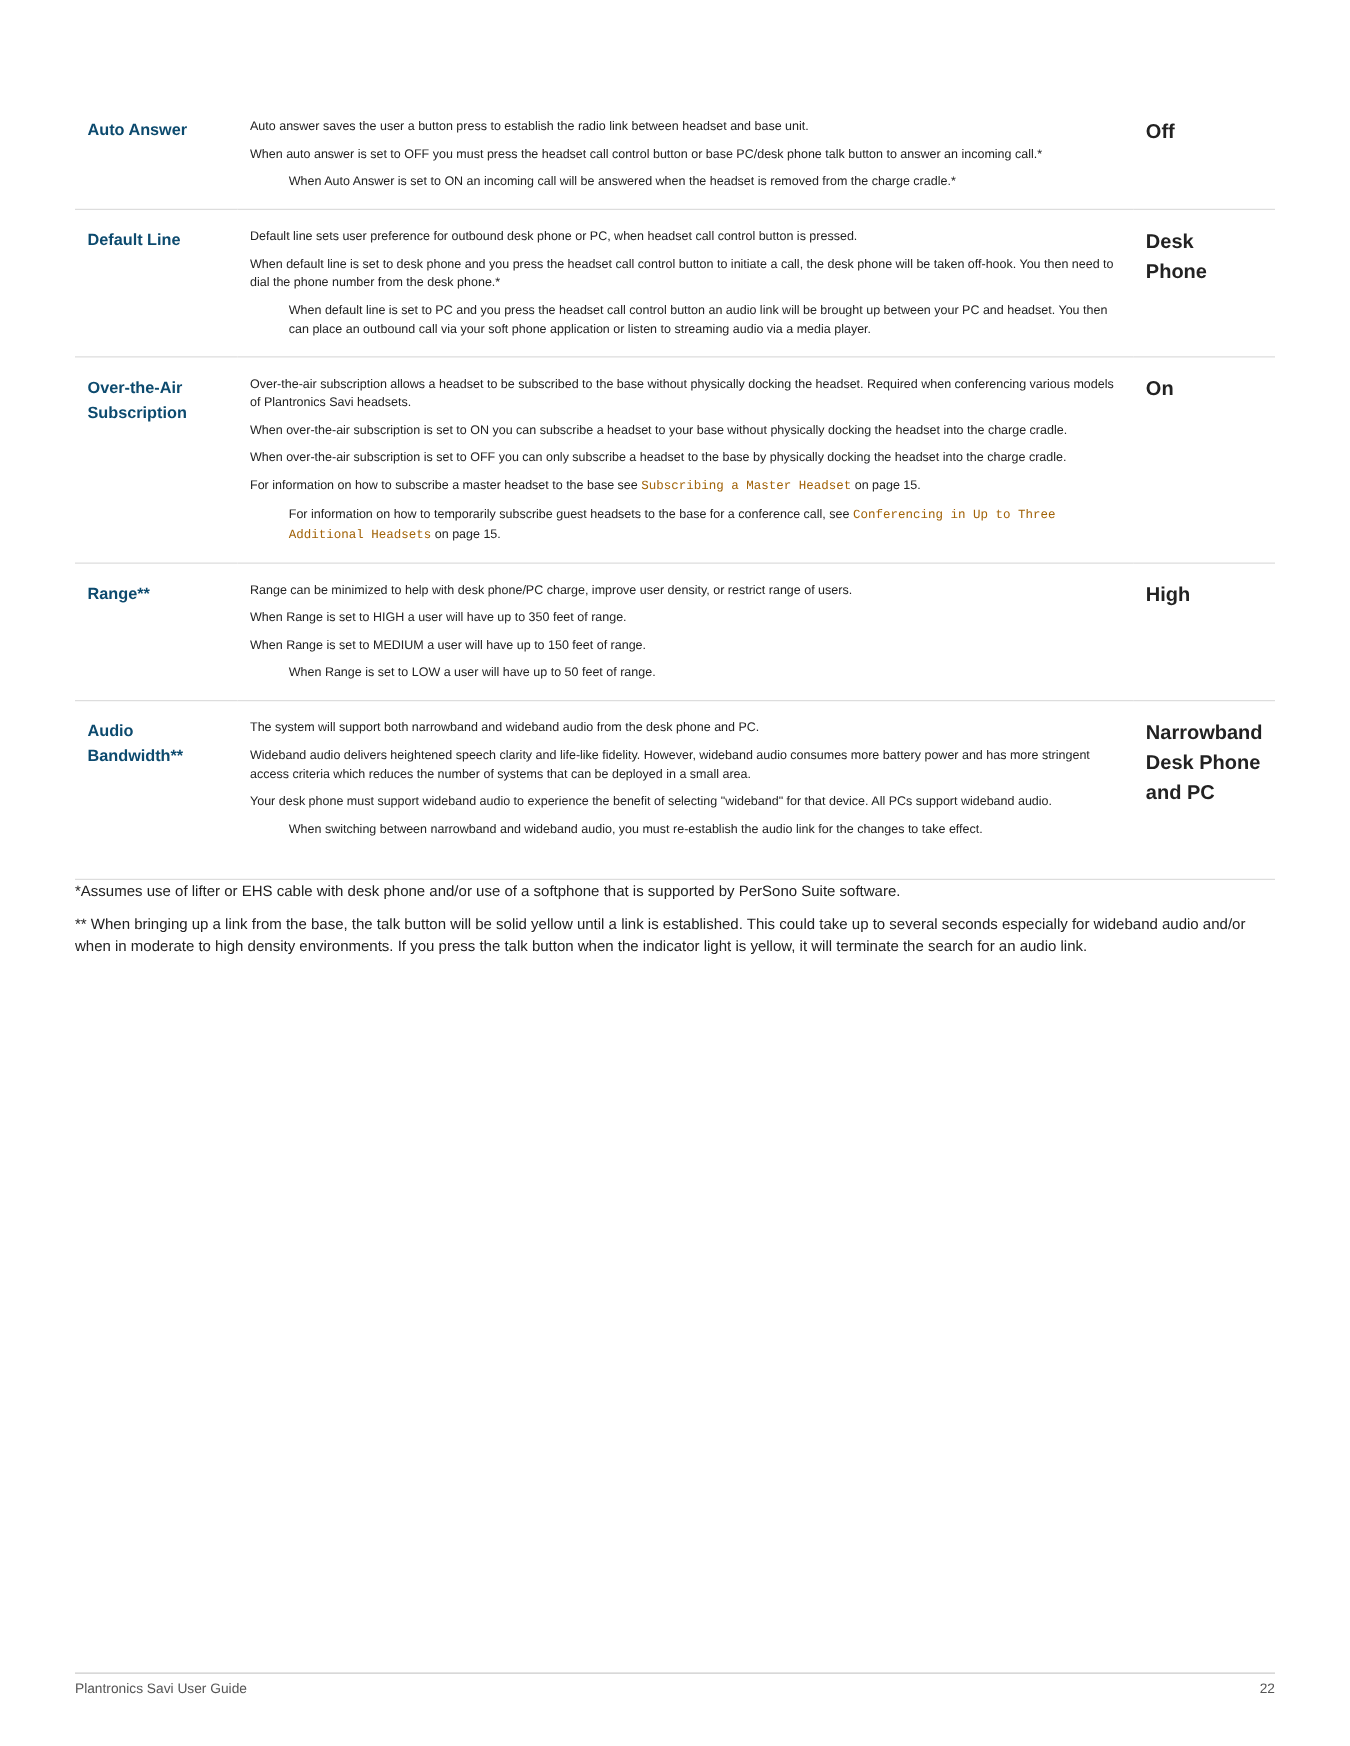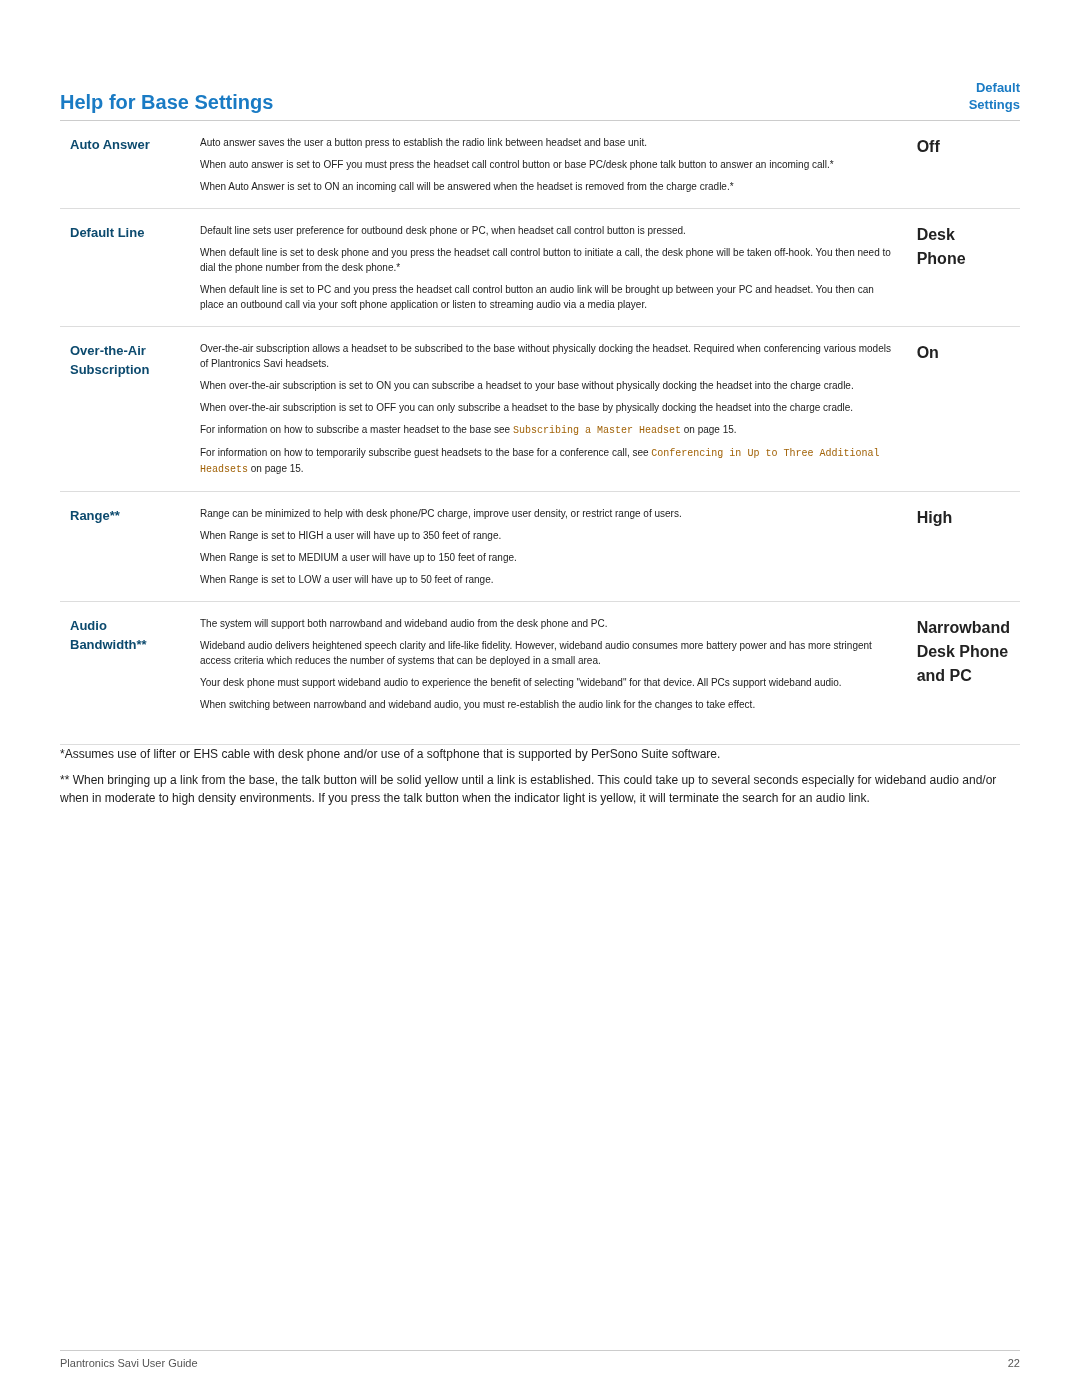--- a/index.html
+++ b/index.html
@@ -91,20 +91,21 @@
       text-align: left;
       padding-left: 20px;
     }
 
     .col-desc p {
       margin-bottom: 7px;
     }
 
     .col-desc p:last-child {
       margin-bottom: 0;
+      margin-left: 31px;
     }
 
     .link-text {
       color: #a16207;
       text-decoration: none;
       font-family: Liberation Mono, monospace;
     }
 
     .footnotes {
       margin-top: 18px;
@@ -113,44 +114,37 @@
       line-height: 1.5;
       border-top: 1px solid #ddd;
     }
 
     .footnotes p {
       margin-bottom: 8px;
     }
 
     .page-footer {
       position: absolute;
-      bottom: 28px;
+      bottom: 40px;
       left: 60px;
       right: 60px;
       display: flex;
       justify-content: space-between;
       align-items: center;
       font-size: 11px;
       color: #555;
       border-top: 1px solid #ccc;
       padding-top: 6px;
     }
   </style>
 </head>
 <body>
 
 <div class="page">
 
-  <div class="header-row">
-    <h1 class="page-title">Help for Base Settings</h1>
-    <div class="default-settings-header">
-      <span>Default</span><br>
-      <span>Settings</span>
-    </div>
-  </div>
 
   <table class="settings-table">
     <tbody id="table-body">
         <tr>
           <td class="col-name">Auto Answer</td>
           <td class="col-desc">
             <p>Auto answer saves the user a button press to establish the radio link between headset and base unit.</p>
             <p>When auto answer is set to OFF you must press the headset call control button or base PC/desk phone talk button to answer an incoming call.*</p>
             <p>When Auto Answer is set to ON an incoming call will be answered when the headset is removed from the charge cradle.*</p>
           </td>

